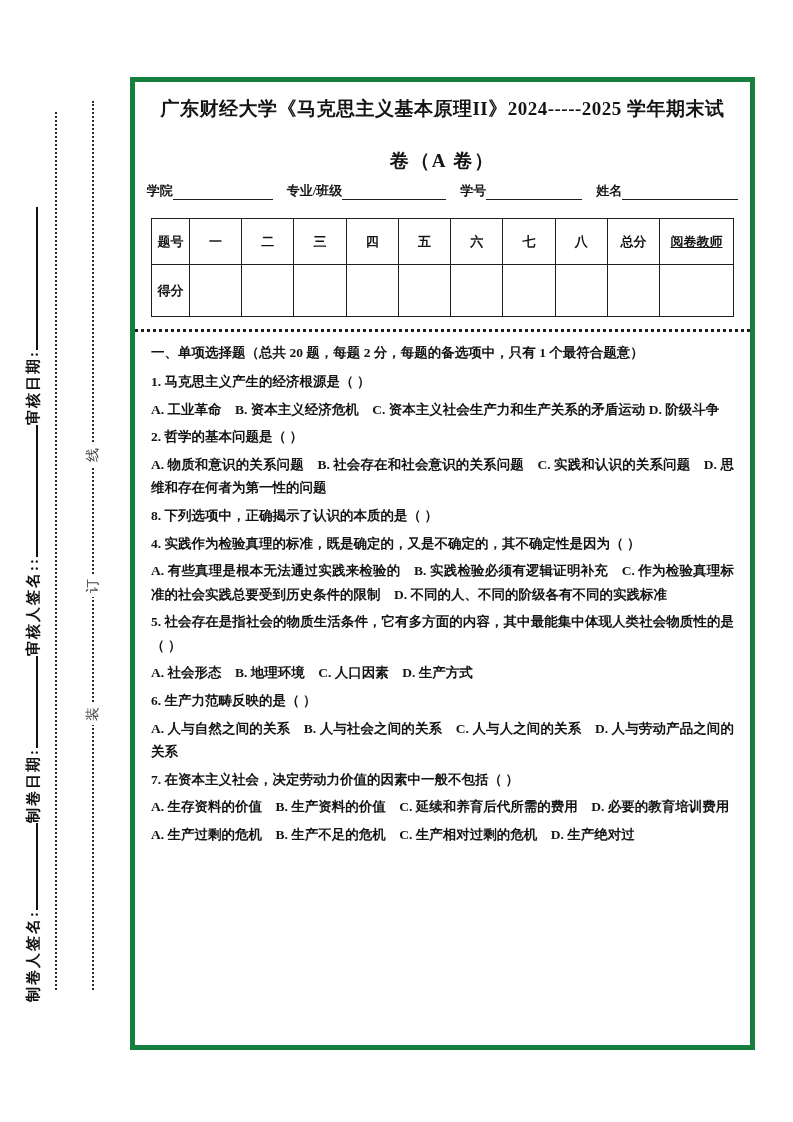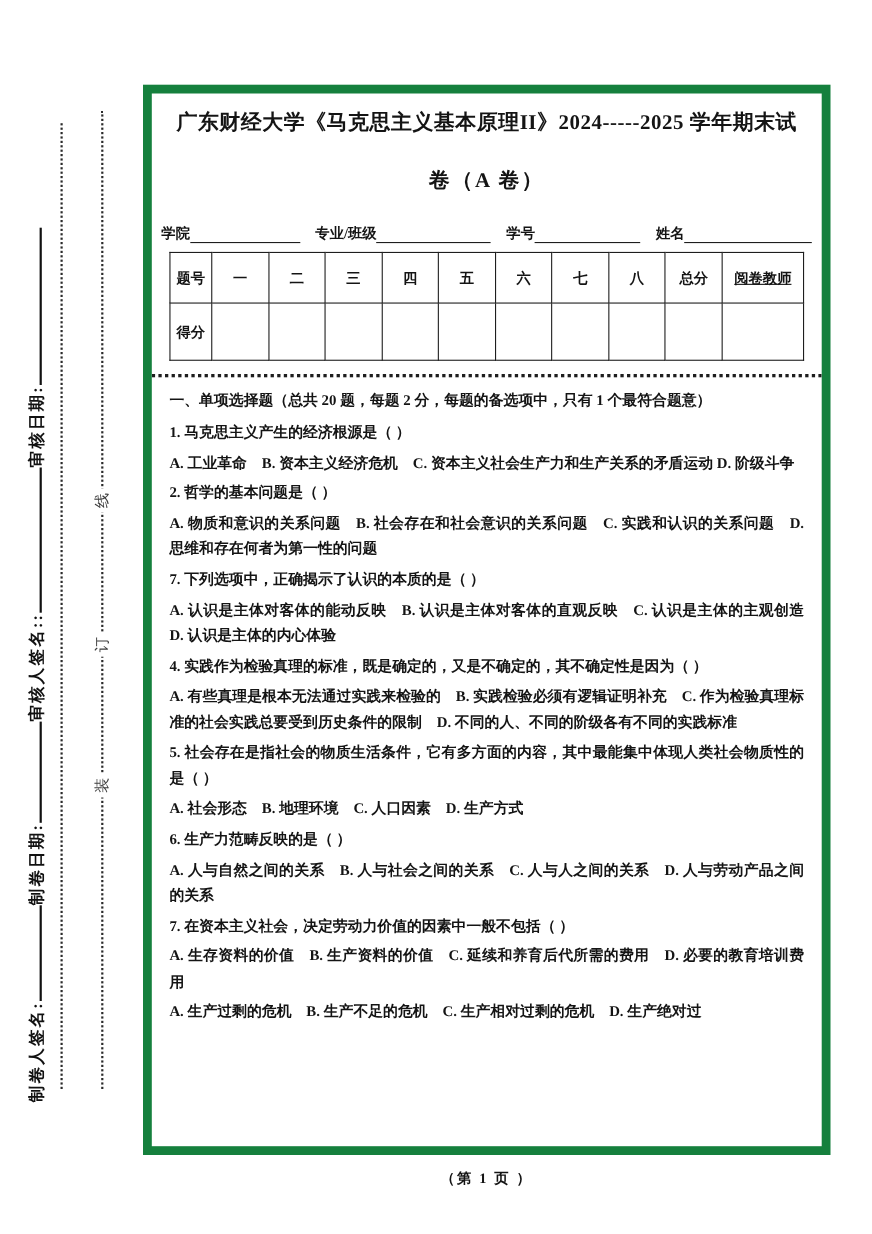--- a/index.html
+++ b/index.html
@@ -63,61 +63,61 @@
   .mb2 { width: 132px; }
   .mb3 { width: 143px; }
 
   
   .border-box {
     position: absolute;
     left: 130px;
     top: 77px;
     width: 625px;
     height: 973px;
-    border: 8px solid #15803d;
+    border: 5px solid #15803d;
     padding: 12px 16px 0 16px;
     overflow: hidden;
   }
   .title-1 {
     text-align: center;
     font-size: 19px;
     font-weight: bold;
     letter-spacing: 0.5px;
     line-height: 1.55;
   }
   .title-2 {
     text-align: center;
     font-size: 19px;
     font-weight: bold;
     letter-spacing: 2px;
     margin-top: 25px;
   }
   .fields-row {
     display: flex;
     justify-content: center;
-    margin-top: 26px;
+    margin-top: 8px;
     font-size: 13px;
     font-weight: 600;
   }
   .field { display: flex; align-items: flex-end; }
   .field + .field { margin-left: 14px; }
   .field-label { white-space: nowrap; }
   .field-blank {
     display: inline-block;
     height: 1.05em;
     border-bottom: 1.5px solid #1e1e1e;
   }
   .f0 .field-blank { width: 100px; }
   .f1 .field-blank { width: 104px; }
   .f2 .field-blank { width: 96px; }
   .f3 .field-blank { width: 116px; }
 
   table.score {
     width: 100%;
-    margin-top: 8px;
+    margin-top: 18px;
     border-collapse: collapse;
     table-layout: fixed;
     font-size: 13px;
     font-weight: 600;
   }
   table.score td {
     border: 1.6px solid #1e1e1e;
     text-align: center;
     vertical-align: middle;
     padding: 2px;
@@ -230,29 +230,27 @@
 
     <div class="dotted-sep"></div>
 
     <div class="body-text">
       <p class="section-heading">一、单项选择题（总共 20 题，每题 2 分，每题的备选项中，只有 1 个最符合题意）</p>
       <div id="questions">
           <p class="stem">1.  马克思主义产生的经济根源是（  ）</p>
           <p class="opts">A.  工业革命　B.  资本主义经济危机　C.  资本主义社会生产力和生产关系的矛盾运动 D.  阶级斗争</p>
           <p class="stem">2.  哲学的基本问题是（  ）</p>
           <p class="opts">A.  物质和意识的关系问题　B.  社会存在和社会意识的关系问题　C.  实践和认识的关系问题　D.  思维和存在何者为第一性的问题</p>
-          <p class="stem">7.  下列选项中，正确揭示了认识的本质的是（  ）</p>
-          <p class="opts">A.  认识是主体对客体的能动反映　B.  认识是主体对客体的直观反映　C.  认识是主体的主观创造　D.  认识是主体的内心体验</p>
+          <p class="stem">8.  下列选项中，正确揭示了认识的本质的是（  ）</p>
           <p class="stem">4.  实践作为检验真理的标准，既是确定的，又是不确定的，其不确定性是因为（  ）</p>
           <p class="opts">A.  有些真理是根本无法通过实践来检验的　B.  实践检验必须有逻辑证明补充　C.  作为检验真理标准的社会实践总要受到历史条件的限制　D.  不同的人、不同的阶级各有不同的实践标准</p>
           <p class="stem">5.  社会存在是指社会的物质生活条件，它有多方面的内容，其中最能集中体现人类社会物质性的是（  ）</p>
           <p class="opts">A.  社会形态　B.  地理环境　C.  人口因素　D.  生产方式</p>
           <p class="stem">6.  生产力范畴反映的是（  ）</p>
           <p class="opts">A.  人与自然之间的关系　B.  人与社会之间的关系　C.  人与人之间的关系　D.  人与劳动产品之间的关系</p>
           <p class="stem">7.  在资本主义社会，决定劳动力价值的因素中一般不包括（  ）</p>
           <p class="opts">A.  生存资料的价值　B.  生产资料的价值　C.  延续和养育后代所需的费用　D.  必要的教育培训费用</p>
           <p class="opts">A.  生产过剩的危机　B.  生产不足的危机　C.  生产相对过剩的危机　D.  生产绝对过</p>
         </div>
     </div>
   </div>
 
-  <div class="footer">（第 1 页 ）</div>
 </div>
 
 </body></html>

